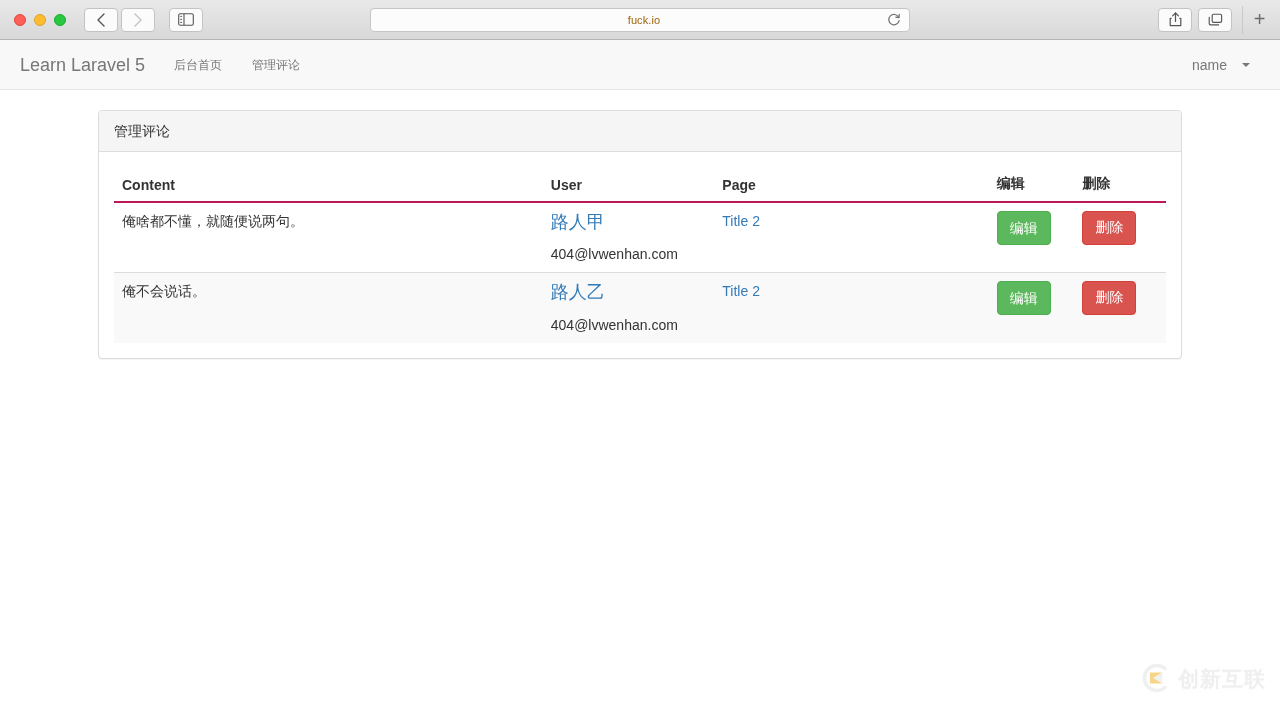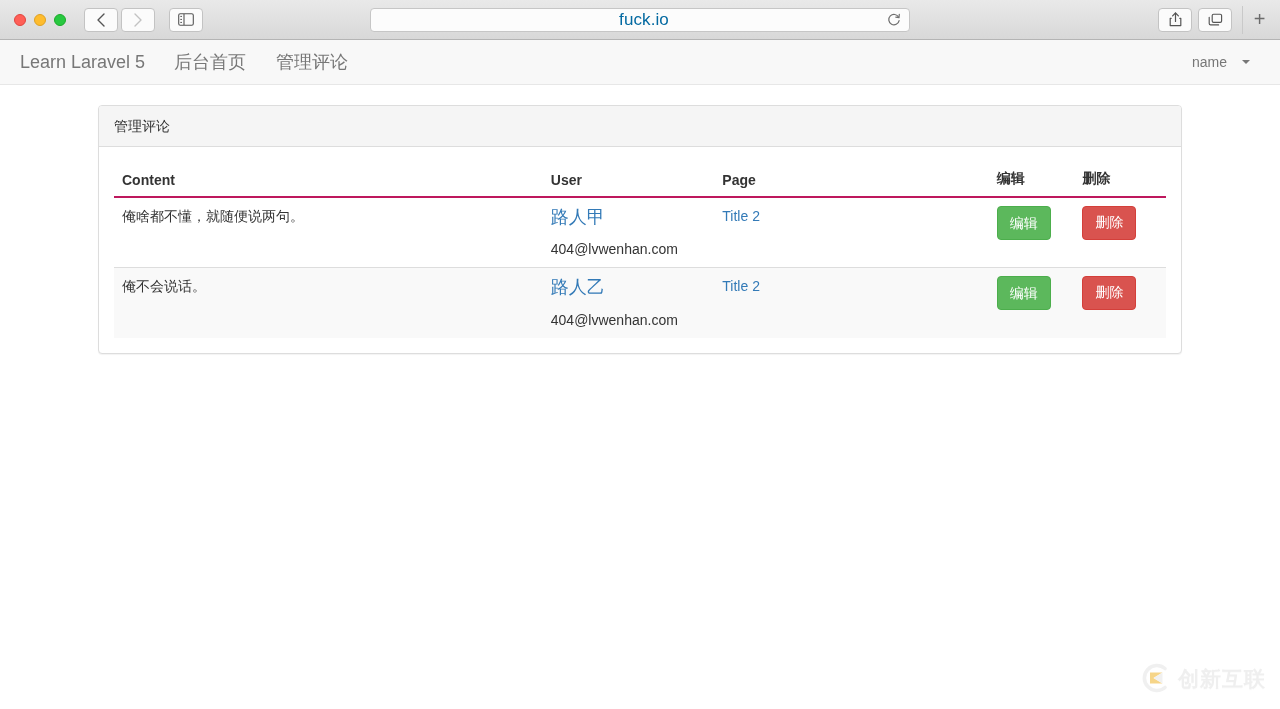--- a/index.html
+++ b/index.html
@@ -66,22 +66,22 @@
     height: 24px;
     background: #fcfcfc;
     border: 1px solid #c6c6c6;
     border-radius: 4px;
     display: flex;
     align-items: center;
     justify-content: center;
     position: absolute;
   }
   .url-text {
-    font-size: 17px;
-    color: #0369a1;
+    font-size: 11px;
+    color: #a16207;
     letter-spacing: 0.1px;
     margin-left: 8px;
   }
   .reload-icon {
     position: absolute;
     right: 8px;
     color: #6e6e6e;
     display: flex;
     align-items: center;
   }
@@ -107,41 +107,41 @@
   
   .page {
     width: 1280px;
     height: 669px;
     background: #ffffff;
     position: relative;
     overflow: hidden;
   }
 
   .navbar {
-    height: 45px;
+    height: 50px;
     background: #f8f8f8;
     border-bottom: 1px solid #e7e7e7;
     display: flex;
     align-items: center;
     padding: 0 20px;
   }
   .brand {
     font-size: 18px;
     color: #777777;
     line-height: 20px;
     margin-right: 14px;
     text-decoration: none;
   }
   .nav-links {
     display: flex;
     align-items: center;
     list-style: none;
   }
   .nav-link {
-    font-size: 18px;
+    font-size: 12px;
     color: #777777;
     text-decoration: none;
     padding: 0 15px;
     line-height: 20px;
   }
   .navbar-right {
     margin-left: auto;
     display: flex;
     align-items: center;
     padding-right: 10px;

